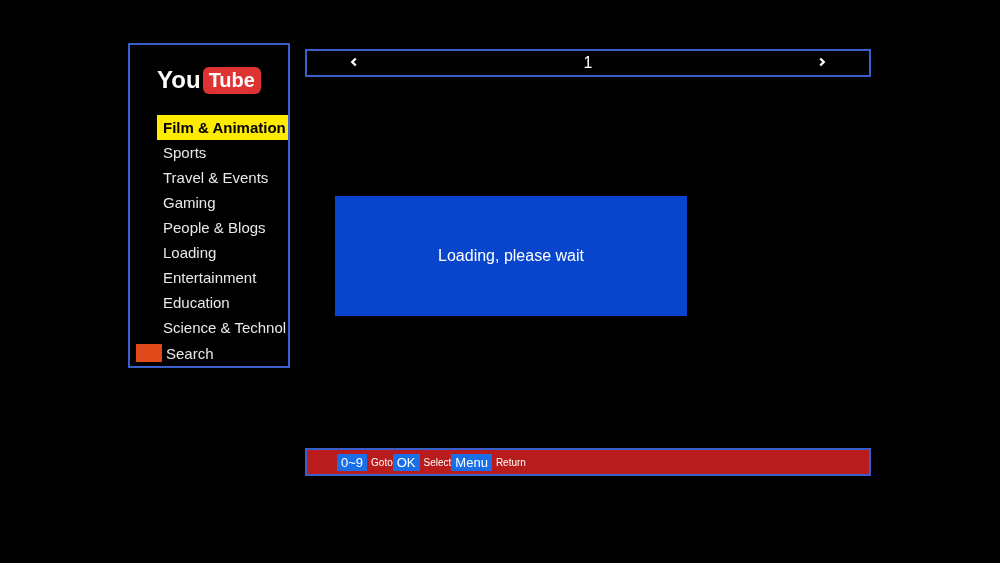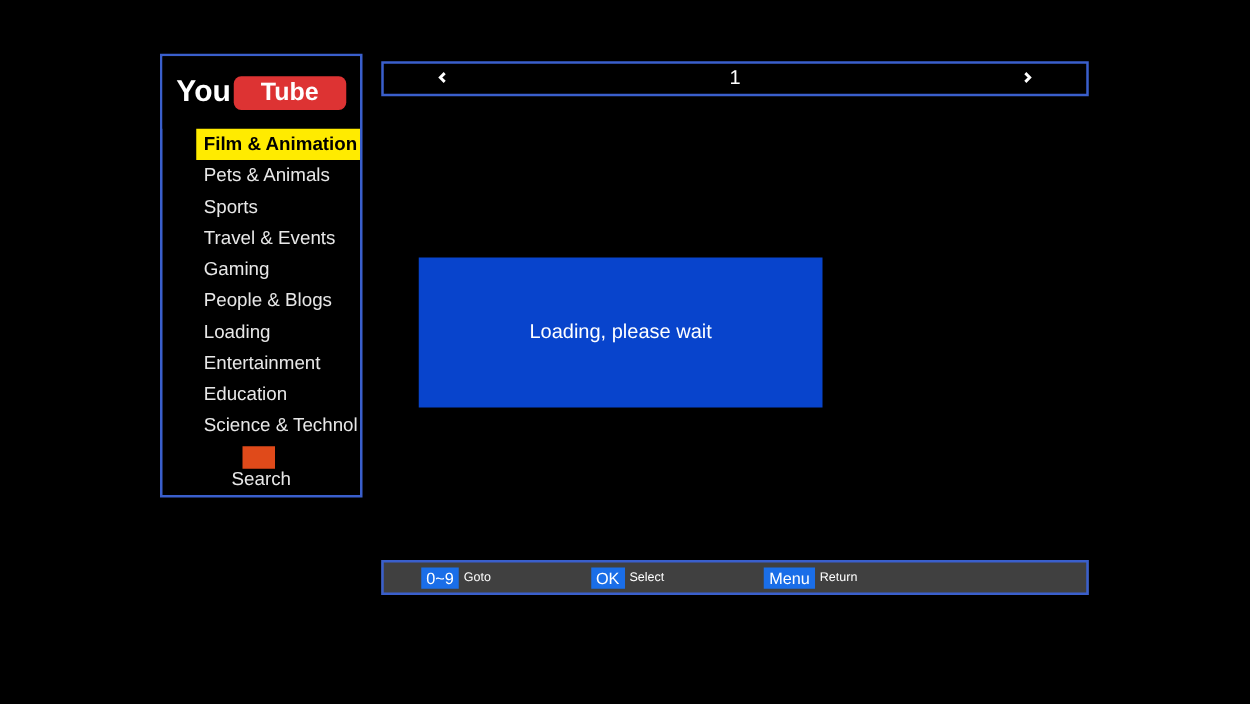--- a/index.html
+++ b/index.html
@@ -23,38 +23,38 @@
       width: 162px;
       border: 2px solid #3a5fcc;
       background: #000;
     }
     .logo-box {
       background: #000;
       padding: 10px 0;
       display: flex;
       justify-content: center;
       align-items: center;
-      height: 58px;
+      height: 70px;
     }
     .youtube-logo {
       display: flex;
       align-items: center;
     }
     .youtube-you {
       color: #fff;
       font-weight: bold;
       font-size: 24px;
       font-family: Arial, sans-serif;
     }
     .youtube-tube {
       background: #d33;
       color: #fff;
       font-weight: bold;
       font-size: 20px;
-      padding: 2px 22px;
+      padding: 2px 6px;
       border-radius: 6px;
       margin-left: 2px;
     }
     .category-list {
       list-style: none;
     }
     .category-item {
       font-size: 15px;
       padding: 4px 6px;
       text-align: left;
@@ -68,21 +68,20 @@
       background: #ffeb00;
       color: #000;
       font-weight: bold;
     }
     .search-item {
       display: flex;
       align-items: center;
       justify-content: flex-start;
       padding: 4px 6px;
       cursor: pointer;
-      flex-direction: column;
     }
     .search-color-box {
       width: 26px;
       height: 18px;
       background: #e04a1a;
       margin-right: 4px;
     }
     .search-label {
       font-size: 15px;
       color: #e8e8e8;
@@ -107,44 +106,43 @@
       cursor: pointer;
       user-select: none;
     }
     .page-number {
       color: #fff;
       font-size: 16px;
     }
     .loading-modal {
       position: absolute;
       left: 335px;
-      top: 206px;
-      width: 323px;
+      top: 196px;
+      width: 352px;
       height: 120px;
       background: #0844cc;
       display: flex;
       align-items: center;
       justify-content: center;
     }
     .loading-text {
       color: #fff;
       font-size: 16px;
     }
     .footer-bar {
       position: absolute;
       left: 305px;
       top: 448px;
       width: 566px;
       height: 28px;
       border: 2px solid #3a5fcc;
-      background: #404040;
+      background: #b91c1c;
       display: flex;
       align-items: center;
       padding: 0 30px;
-      gap: 80px;
     }
     .footer-item {
       display: flex;
       align-items: center;
     }
     .footer-key {
       background: #1a6ee8;
       color: #fff;
       font-size: 13px;
       padding: 1px 4px;
@@ -164,21 +162,20 @@
 
 <div class="sidebar">
   <div class="logo-box">
     <div class="youtube-logo">
       <span class="youtube-you">You</span>
       <span class="youtube-tube">Tube</span>
     </div>
   </div>
   <ul class="category-list">
     <li class="category-item selected">Film &amp; Animation</li>
-    <li class="category-item">Pets &amp; Animals</li>
     <li class="category-item">Sports</li>
     <li class="category-item">Travel &amp; Events</li>
     <li class="category-item">Gaming</li>
     <li class="category-item">People &amp; Blogs</li>
     <li class="category-item">Loading</li>
     <li class="category-item">Entertainment</li>
     <li class="category-item">Education</li>
     <li class="category-item">Science &amp; Technol</li>
     <li class="search-item">
       <span class="search-color-box"></span>

